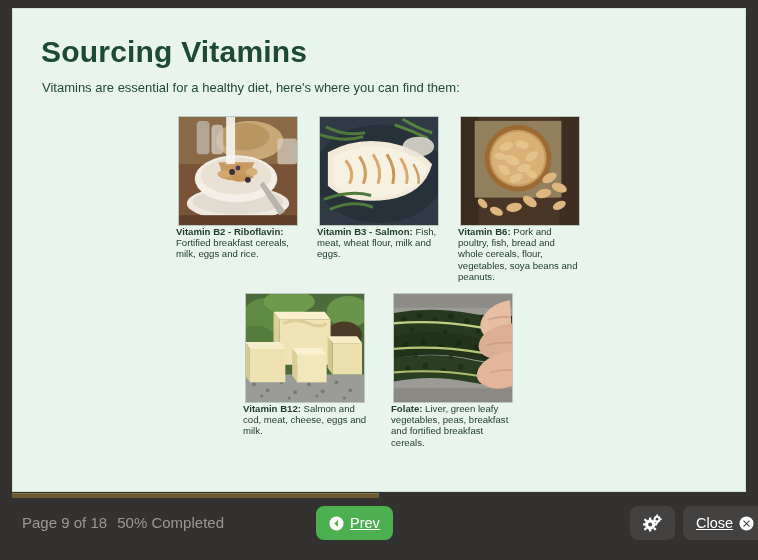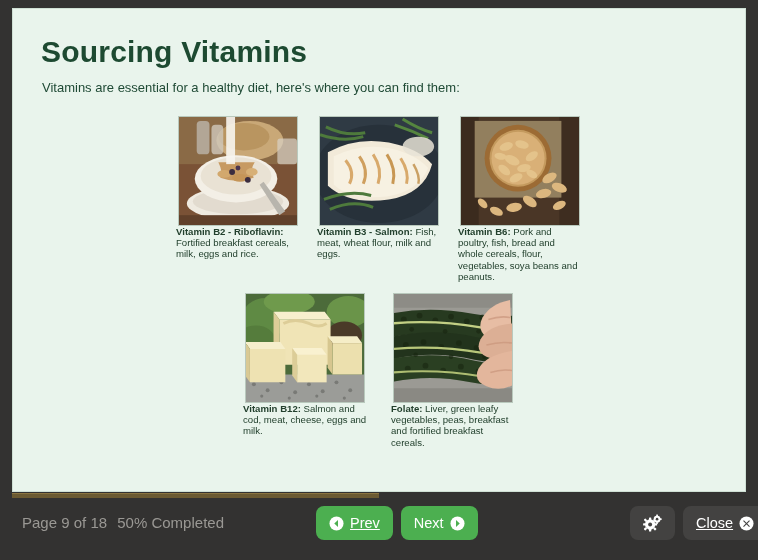--- a/index.html
+++ b/index.html
@@ -375,29 +375,20 @@
       <button class="btn btn-green">
         <span class="icon">
           <svg width="15" height="15" viewBox="0 0 16 16">
             <circle cx="8" cy="8" r="7.5" fill="#ffffff"></circle>
             <path d="M9.6 4.3 L5.6 8 L9.6 11.7 Z" fill="#4caf50"></path>
           </svg>
         </span>
         <span class="btn-label-underline">Prev</span>
       </button>
 
-      <button class="btn btn-green">
-        <span>Next</span>
-        <span class="icon">
-          <svg width="15" height="15" viewBox="0 0 16 16">
-            <circle cx="8" cy="8" r="7.5" fill="#ffffff"></circle>
-            <path d="M6.4 4.3 L10.4 8 L6.4 11.7 Z" fill="#4caf50"></path>
-          </svg>
-        </span>
-      </button>
     </div>
 
     <div class="nav-group" id="nav-right">
 
       <button class="btn btn-dark">
         <span class="icon">
           <svg width="19" height="19" viewBox="0 0 20 20">
             <g fill="#ffffff">
               <circle cx="7.5" cy="11" r="5.4"></circle>
               <rect x="6.3" y="3.6" width="2.4" height="3" rx="0.6"></rect>

